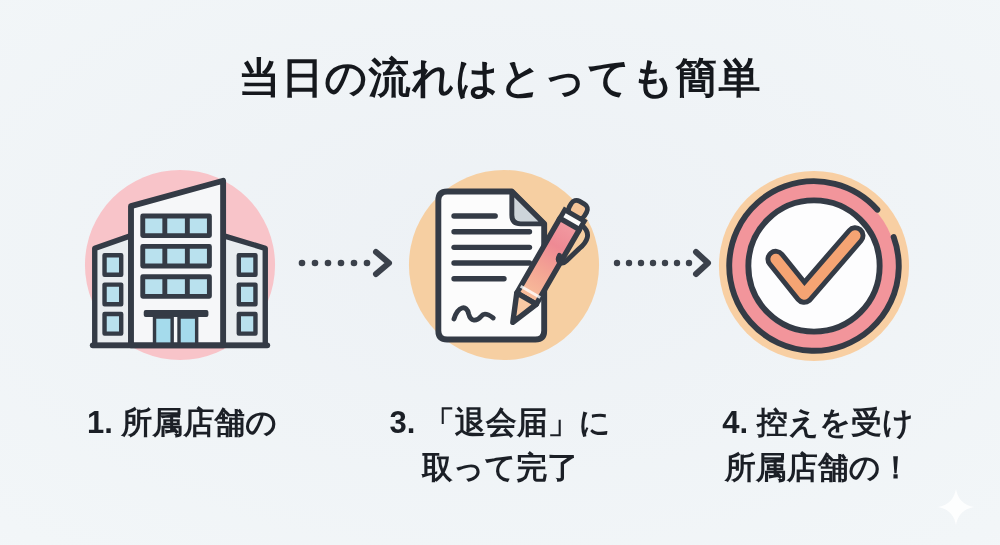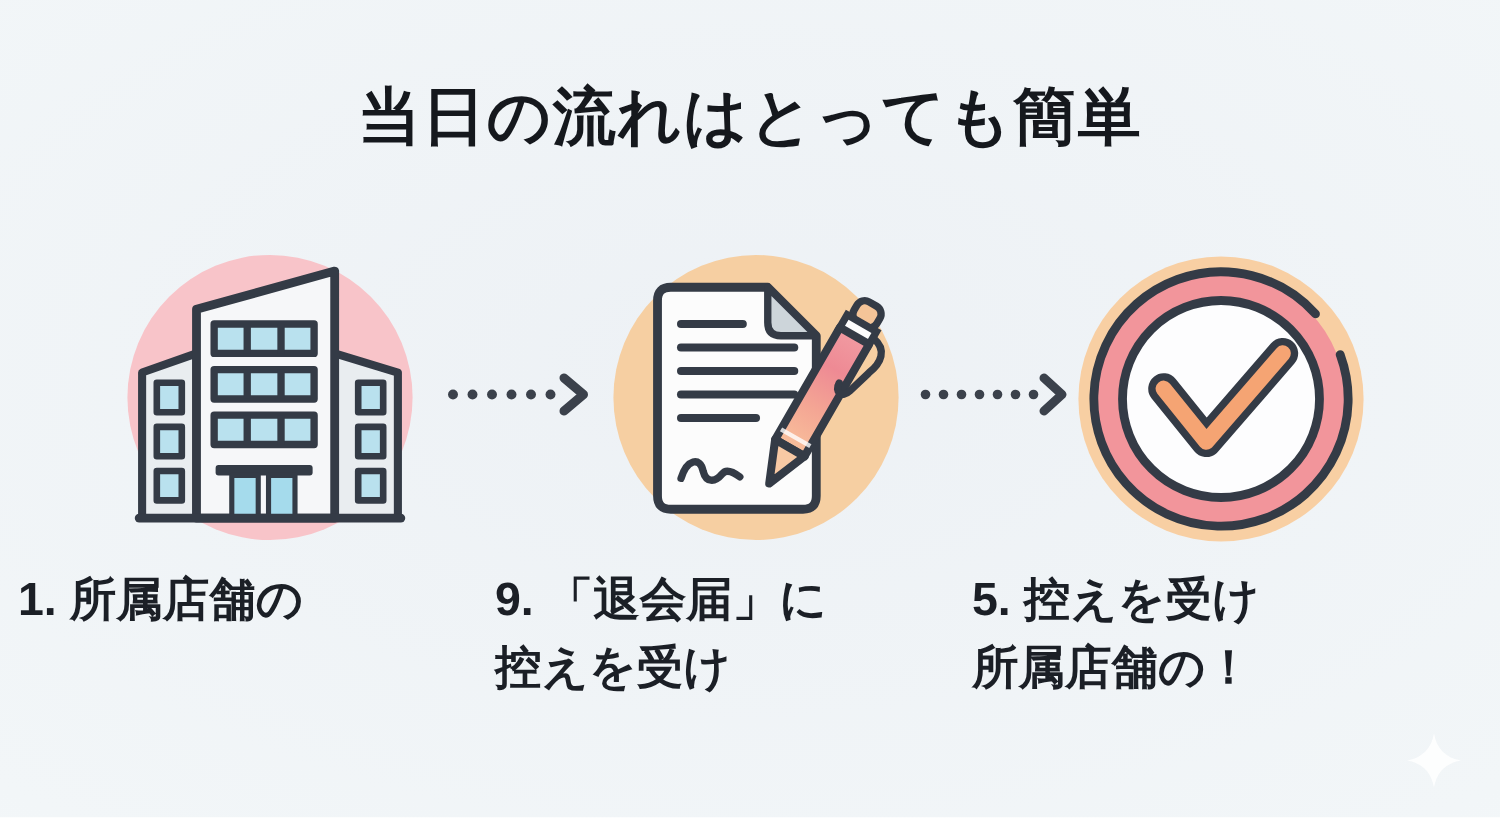--- a/index.html
+++ b/index.html
@@ -40,22 +40,23 @@
   .arrow {
     position: absolute;
     top: 247px;
     width: 100px;
     height: 32px;
   }
   #arrow-1 { left: 294px; }
   #arrow-2 { left: 612px; }
   .step-label {
     position: absolute;
-    top: 378px;
+    top: 401px;
     width: 340px;
+    text-align: center;
     font-size: 31px;
     font-weight: 700;
     color: #1b1f26;
     line-height: 1.45;
   }
   #label-step1 { left: 12px; }
   #label-step2 { left: 330px; }
   #label-step3 { left: 648px; }
   .sparkle {
     position: absolute;
@@ -196,25 +197,25 @@
         <path d="M61 93 L90 129 L142 69" fill="none" stroke="#343b46" stroke-width="21" stroke-linecap="round" stroke-linejoin="round"></path>
         <path d="M61 93 L90 129 L142 69" fill="none" stroke="#f5a473" stroke-width="11" stroke-linecap="round" stroke-linejoin="round"></path>
       </svg>
     </span>
   </div>
 
   <div class="step-label" id="label-step1">
     <div>1. 所属店舗の</div>
   </div>
   <div class="step-label" id="label-step2">
-    <div>9. 「退会届」に</div>
-    <div>控えを受け</div>
+    <div>3. 「退会届」に</div>
+    <div>取って完了</div>
   </div>
   <div class="step-label" id="label-step3">
-    <div>5. 控えを受け</div>
+    <div>4. 控えを受け</div>
     <div>所属店舗の！</div>
   </div>
 
   <div class="sparkle">
     <svg viewBox="0 0 40 40" xmlns="http://www.w3.org/2000/svg">
       <path d="M20 2 C21.6 12 28 18.4 38 20 C28 21.6 21.6 28 20 38 C18.4 28 12 21.6 2 20 C12 18.4 18.4 12 20 2 Z" fill="#ffffff"></path>
     </svg>
   </div>
 
 </div>

